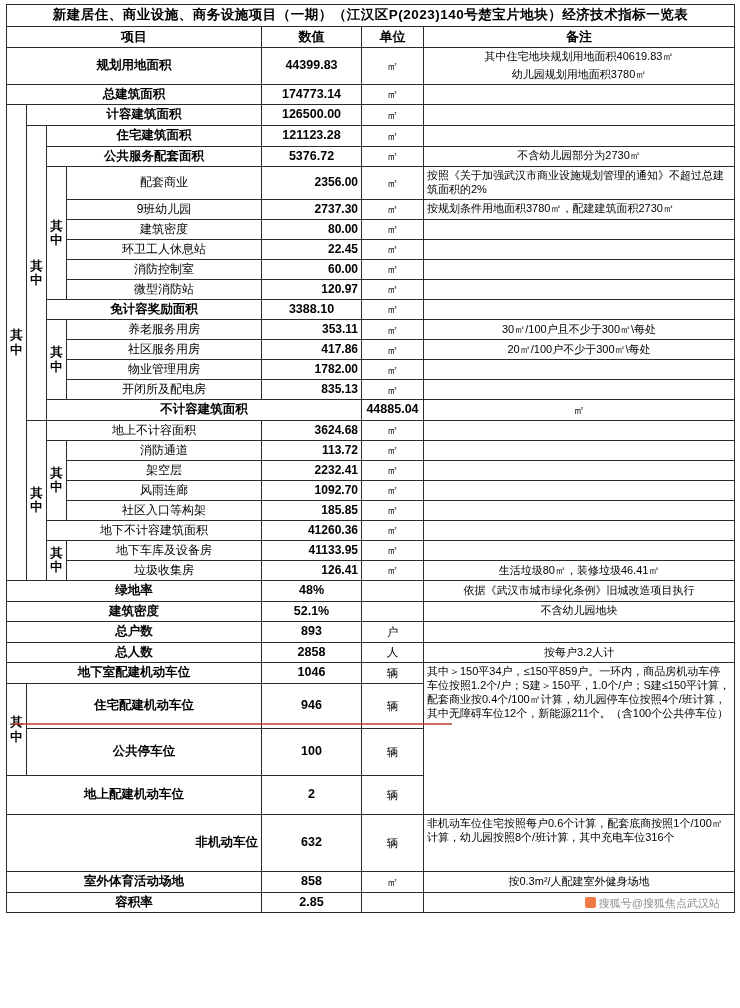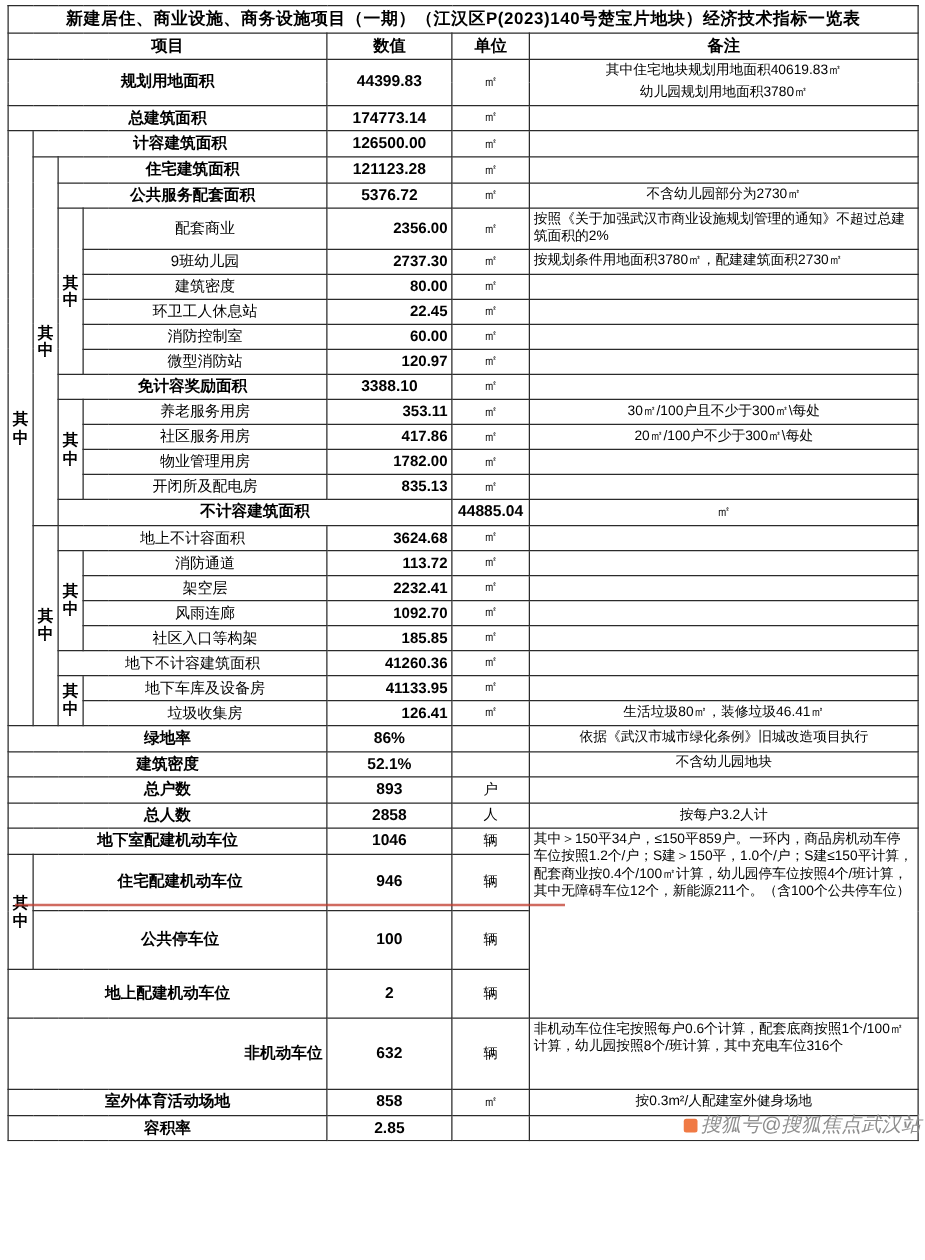--- a/index.html
+++ b/index.html
@@ -128,25 +128,24 @@
     position: absolute;
     right: 8px;
     top: 960px;
     color: #c9c9c9;
     font-size: 17px;
     letter-spacing: 3px;
     opacity: 0.7;
   }
   .wm-foot {
     position: absolute;
-    right: 3px;
+    right: 20px;
     bottom: 2px;
     color: #8e8e8e;
-    font-size: 16px;
-    font-style: italic;
+    font-size: 11px;
   }
   .wm-foot .dot {
     display: inline-block;
     width: 11px; height: 11px;
     background: #f07a45;
     border-radius: 2px;
     margin-right: 3px;
     vertical-align: -1px;
   }
 </style>
@@ -361,21 +360,21 @@
     </tr>
     <tr>
       <td class="lbl-sm" colspan="2">垃圾收集房</td>
       <td class="num-sm">126.41</td>
       <td class="unit">㎡</td>
       <td class="remark">生活垃圾80㎡，装修垃圾46.41㎡</td>
     </tr>
 
     <tr>
       <td class="lbl" colspan="5">绿地率</td>
-      <td class="num">86%</td>
+      <td class="num">48%</td>
       <td class="unit"></td>
       <td class="remark">依据《武汉市城市绿化条例》旧城改造项目执行</td>
     </tr>
 
     <tr>
       <td class="lbl" colspan="5">建筑密度</td>
       <td class="num">52.1%</td>
       <td class="unit"></td>
       <td class="remark">不含幼儿园地块</td>
     </tr>

